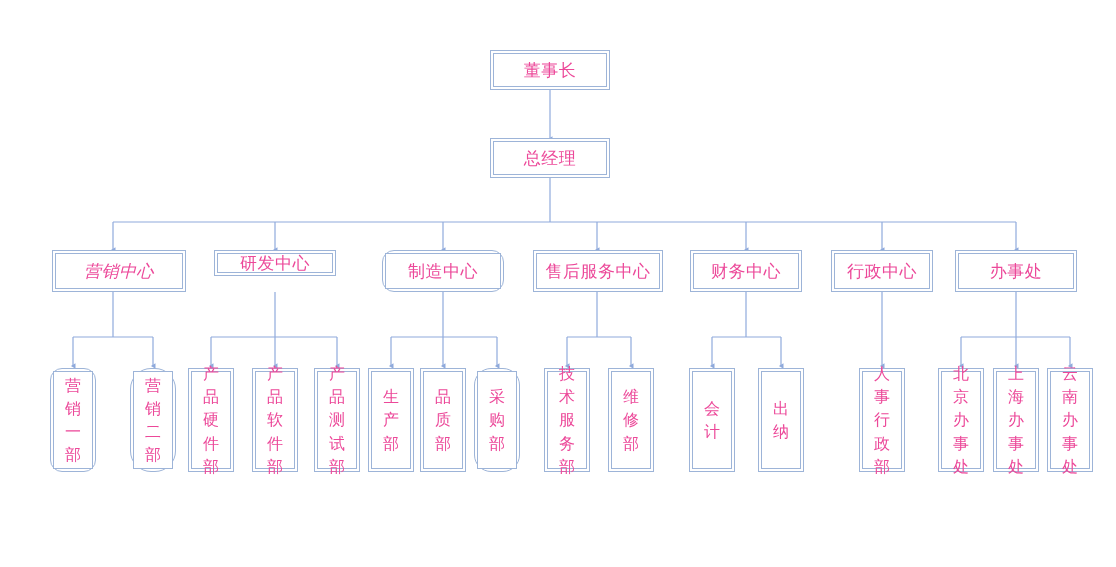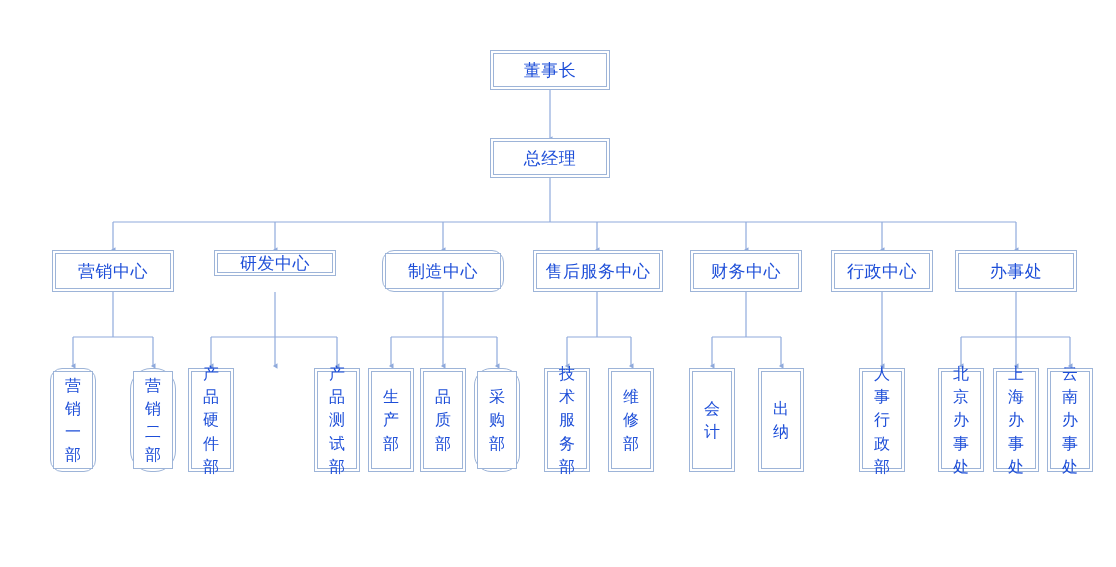--- a/index.html
+++ b/index.html
@@ -33,21 +33,21 @@
   }
   .node-inner {
     box-sizing: border-box;
     width: 100%;
     height: 100%;
     border: 1px solid #9db4d8;
     background: #ffffff;
     display: flex;
     align-items: center;
     justify-content: center;
-    color: #1d4ed8;
+    color: #ec4899;
   }
   .node-label {
     display: block;
     text-align: center;
     line-height: 1.0;
     white-space: nowrap;
   }
   
   .node.horiz .node-label {
     font-size: 17px;
@@ -137,21 +137,21 @@
       <span class="node-label">董事长</span>
     </div>
   </div>
 
   <div class="node horiz" style="left:490px; top:138px; width:120px; height:40px;">
     <div class="node-inner">
       <span class="node-label">总经理</span>
     </div>
   </div>
 
-  <div class="node horiz" style="left:52px; top:250px; width:122px; height:42px;">
+  <div class="node horiz" style="left:52px; top:250px; width:134px; height:42px;font-style:italic;">
     <div class="node-inner">
       <span class="node-label">营销中心</span>
     </div>
   </div>
 
   <div class="node horiz" style="left:214px; top:250px; width:122px; height:26px;">
     <div class="node-inner">
       <span class="node-label">研发中心</span>
     </div>
   </div>
@@ -197,20 +197,25 @@
       <span class="node-label">营销二部</span>
     </div>
   </div>
 
   <div class="node vert" style="left:188px; top:368px; width:46px; height:104px;">
     <div class="node-inner">
       <span class="node-label">产品硬件部</span>
     </div>
   </div>
 
+  <div class="node vert" style="left:252px; top:368px; width:46px; height:104px;">
+    <div class="node-inner">
+      <span class="node-label">产品软件部</span>
+    </div>
+  </div>
 
   <div class="node vert" style="left:314px; top:368px; width:46px; height:104px;">
     <div class="node-inner">
       <span class="node-label">产品测试部</span>
     </div>
   </div>
 
   <div class="node vert" style="left:368px; top:368px; width:46px; height:104px;">
     <div class="node-inner">
       <span class="node-label">生产部</span>

